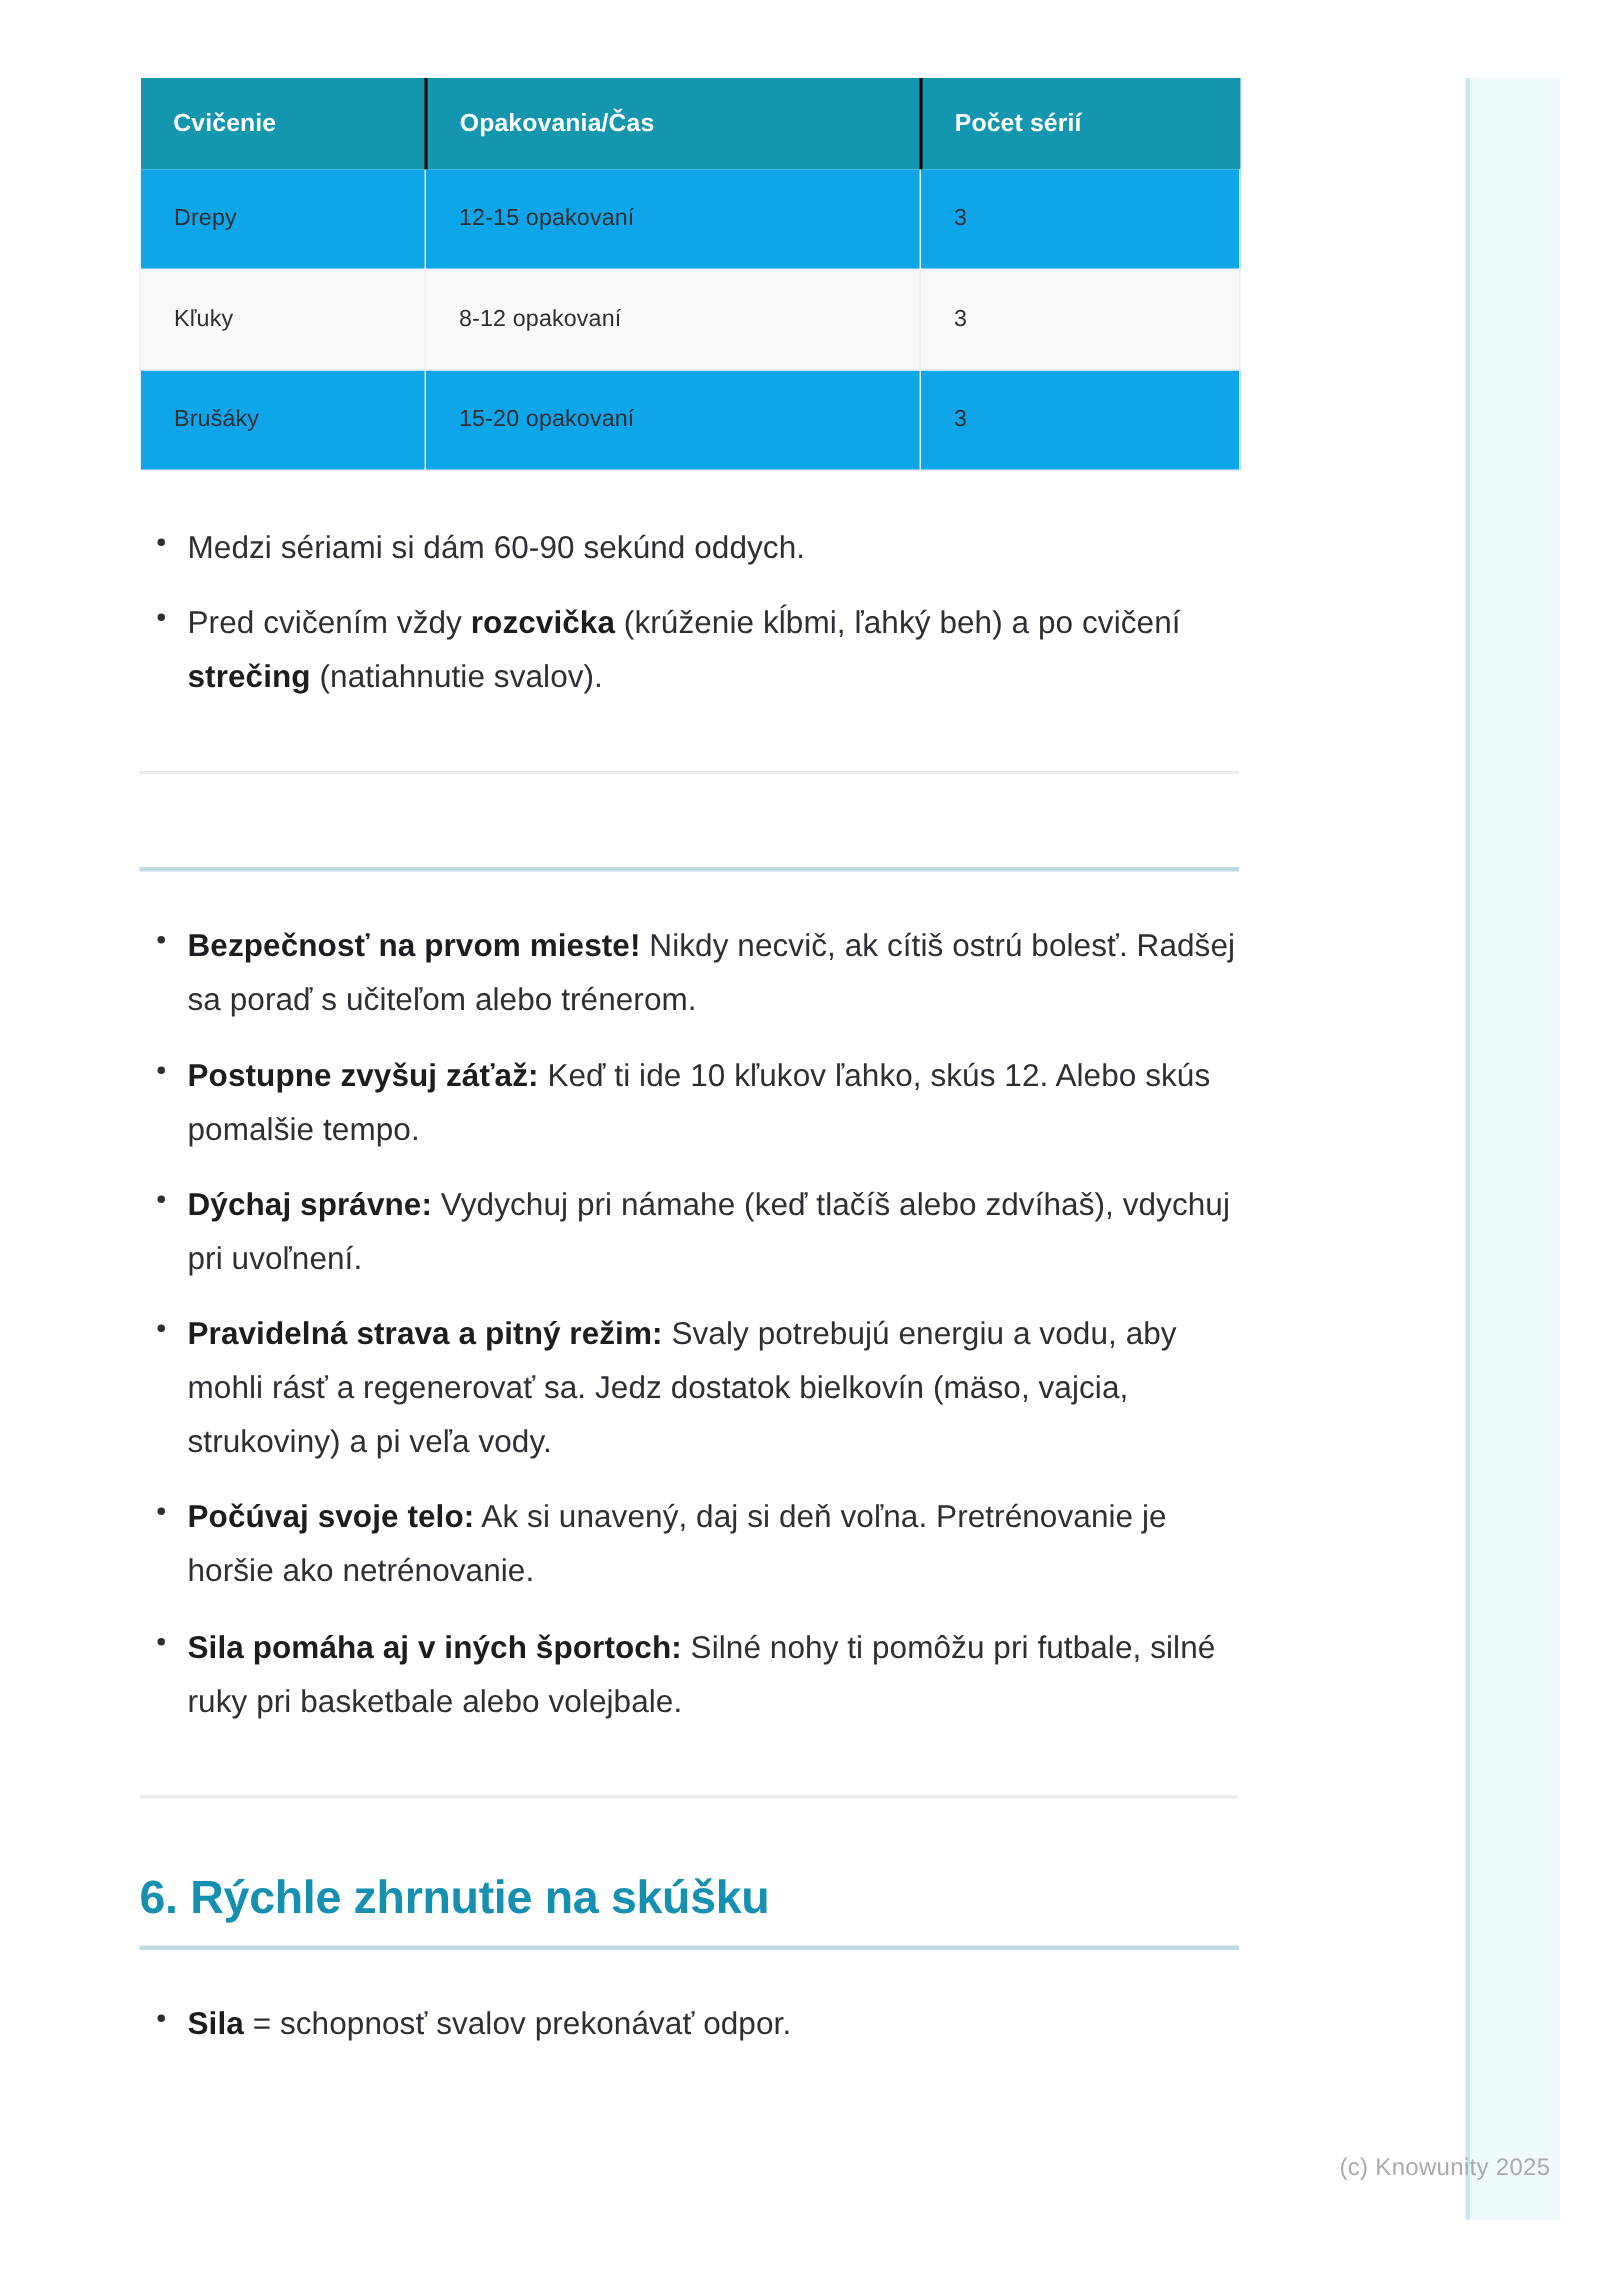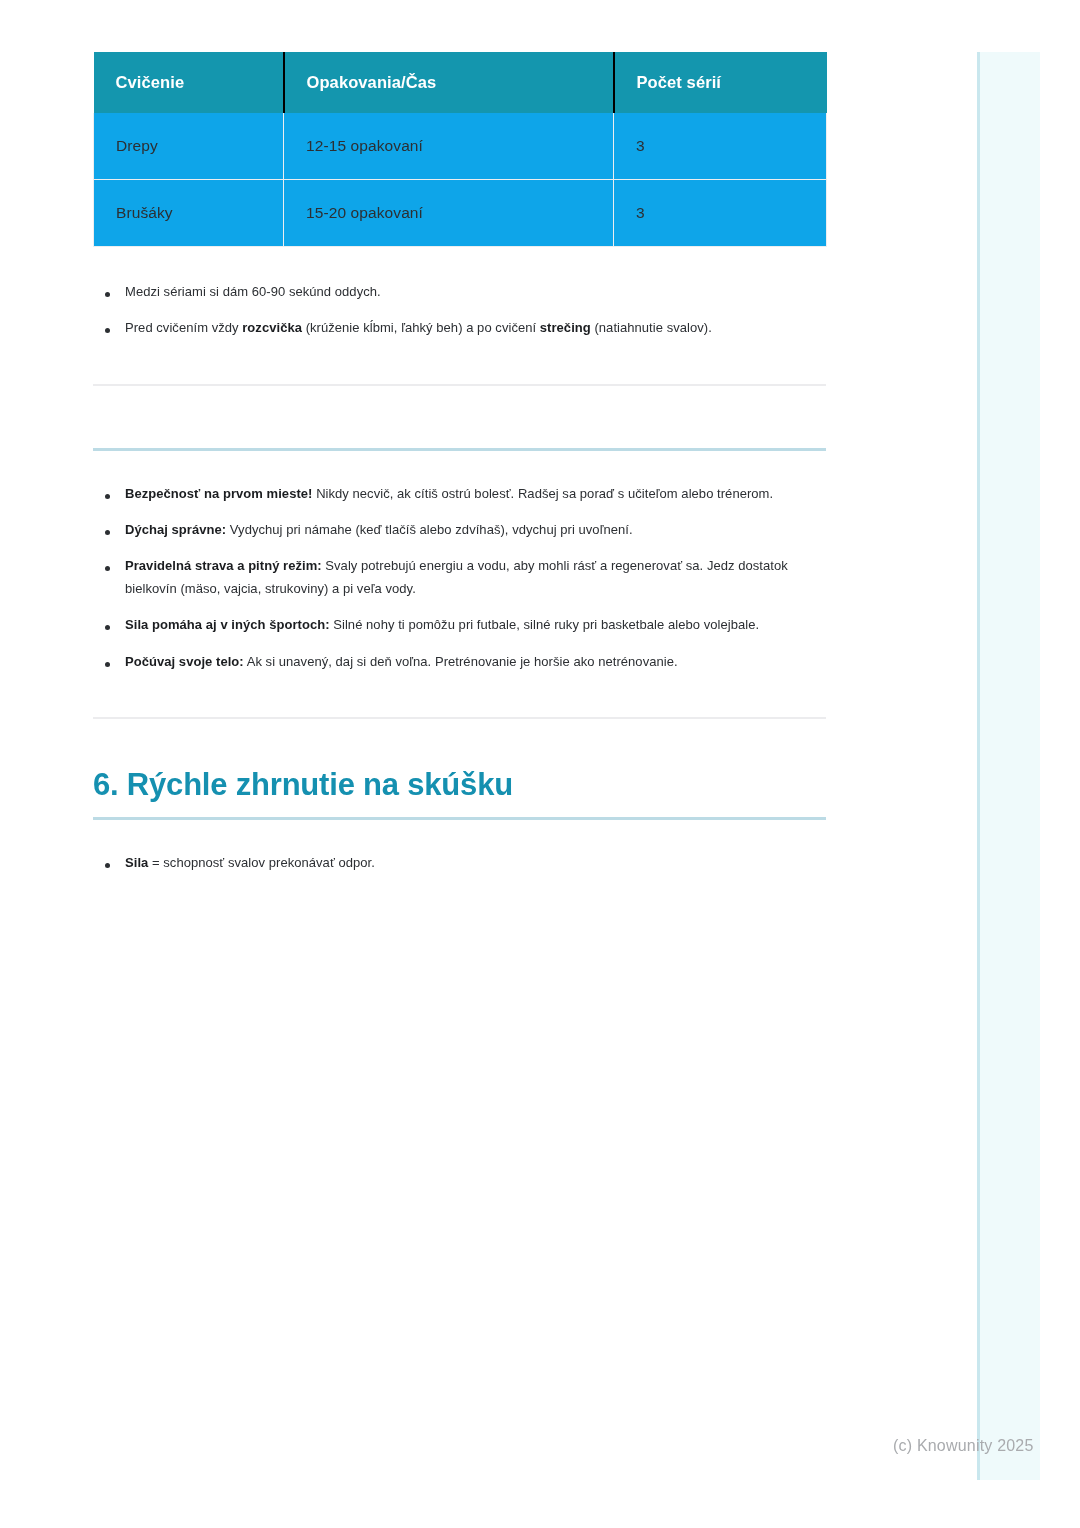--- a/index.html
+++ b/index.html
@@ -70,21 +70,21 @@
   
   ul.doc-list {
     list-style: none;
     margin: 0;
     padding: 0;
   }
   ul.doc-list li {
     position: relative;
     padding-left: 32px;
     color: #2c2f33;
-    font-size: 13px;
+    font-size: 21px;
     line-height: 1.72;
     margin-bottom: 14px;
     letter-spacing: .05px;
   }
   ul.doc-list li::before {
     content: "";
     position: absolute;
     left: 12px;
     top: 11px;
     width: 5px;
@@ -148,20 +148,25 @@
         <th>Opakovania/Čas</th>
         <th>Počet sérií</th>
       </tr>
     </thead>
     <tbody>
       <tr>
         <td>Drepy</td>
         <td>12-15 opakovaní</td>
         <td>3</td>
       </tr>
+      <tr class="alt">
+        <td>Kľuky</td>
+        <td>8-12 opakovaní</td>
+        <td>3</td>
+      </tr>
       <tr>
         <td>Brušáky</td>
         <td>15-20 opakovaní</td>
         <td>3</td>
       </tr>
     </tbody>
   </table>
 
   <ul class="doc-list" id="list-after-table">
     <li>
@@ -175,30 +180,33 @@
   <div class="section-block">
     <hr class="hr-light">
     <div style="height:48px"></div>
     <div class="title-rule"></div>
 
     <ul class="doc-list after-rule">
       <li>
         <b>Bezpečnosť na prvom mieste!</b><span> Nikdy necvič, ak cítiš ostrú bolesť. Radšej sa poraď s učiteľom alebo trénerom.</span>
       </li>
       <li>
+        <b>Postupne zvyšuj záťaž:</b><span> Keď ti ide 10 kľukov ľahko, skús 12. Alebo skús pomalšie tempo.</span>
+      </li>
+      <li>
         <b>Dýchaj správne:</b><span> Vydychuj pri námahe (keď tlačíš alebo zdvíhaš), vdychuj pri uvoľnení.</span>
       </li>
       <li>
         <b>Pravidelná strava a pitný režim:</b><span> Svaly potrebujú energiu a vodu, aby mohli rásť a regenerovať sa. Jedz dostatok bielkovín (mäso, vajcia, strukoviny) a pi veľa vody.</span>
       </li>
       <li>
+        <b>Počúvaj svoje telo:</b><span> Ak si unavený, daj si deň voľna. Pretrénovanie je horšie ako netrénovanie.</span>
+      </li>
+      <li>
         <b>Sila pomáha aj v iných športoch:</b><span> Silné nohy ti pomôžu pri futbale, silné ruky pri basketbale alebo volejbale.</span>
-      </li>
-      <li>
-        <b>Počúvaj svoje telo:</b><span> Ak si unavený, daj si deň voľna. Pretrénovanie je horšie ako netrénovanie.</span>
       </li>
     </ul>
   </div>
 
   <div class="section-block">
     <hr class="hr-light">
     <div style="height:48px"></div>
     <h2 class="section-title">6. Rýchle zhrnutie na skúšku</h2>
     <div class="title-rule"></div>
 

